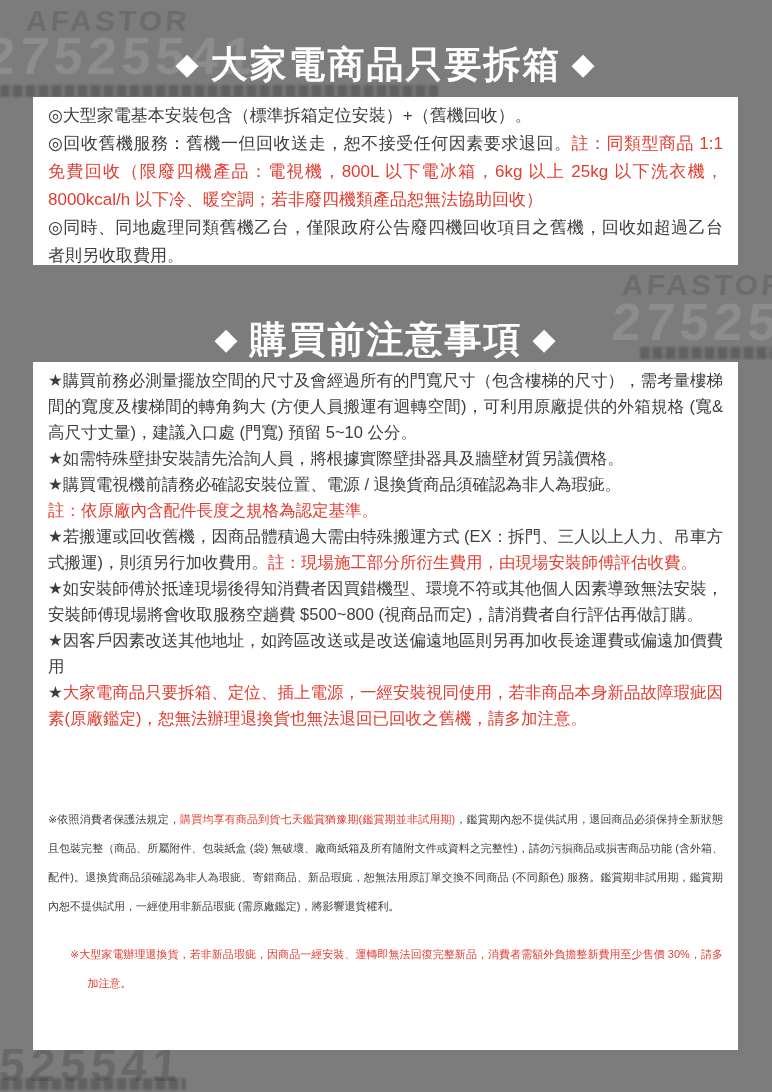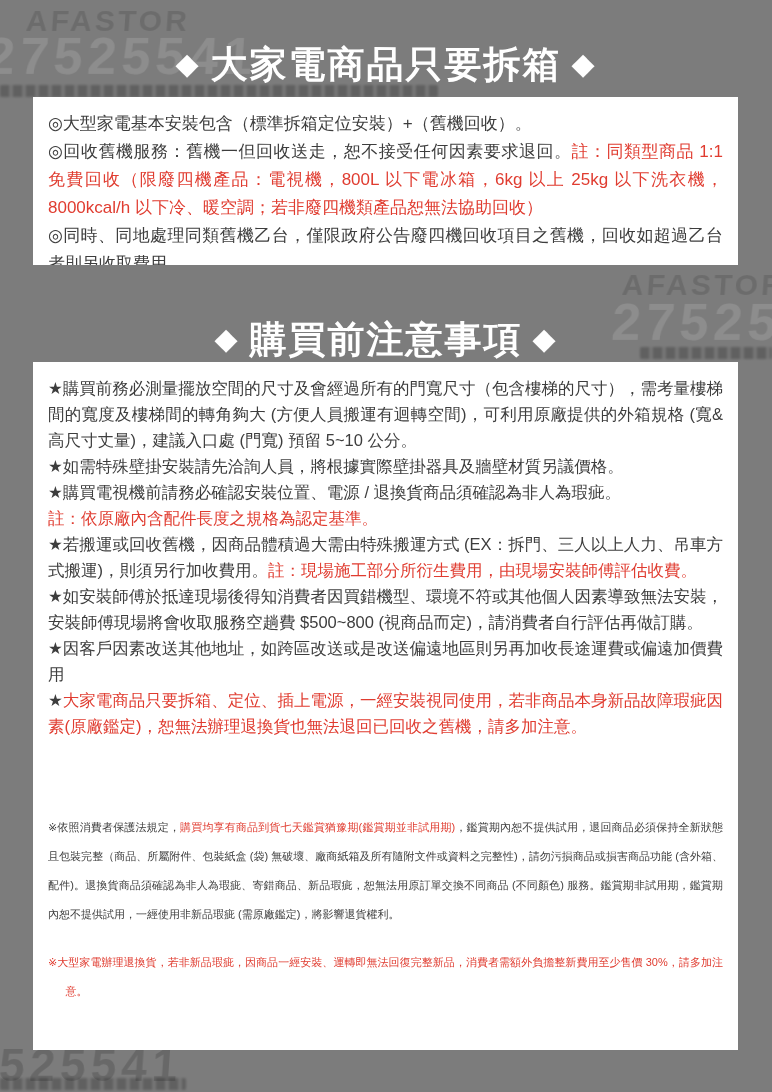--- a/index.html
+++ b/index.html
@@ -21,32 +21,32 @@
   
   .heading{
     position:absolute;left:0;width:772px;z-index:2;
     text-align:center;color:#ffffff;font-weight:bold;font-size:37px;
     letter-spacing:2px;line-height:44px;
   }
   .heading .diamond{font-size:30px;vertical-align:3px;padding:0 10px;}
   
   .card{
     position:absolute;left:33px;width:705px;z-index:2;background:#ffffff;
-    box-sizing:border-box;padding:13px 15px;color:#3d3d3d;overflow:hidden;
+    box-sizing:border-box;padding:5px 15px;color:#3d3d3d;overflow:hidden;
   }
   .card p{margin:0;text-align:justify;}
   .card .red, .red{color:#e03c30;}
   #card-install{top:97px;height:168px;font-size:17px;line-height:28px;}
   #card-notes{top:362px;height:445px;font-size:16.5px;line-height:26px;}
   #card-returns{top:800px;height:250px;font-size:11px;line-height:29px;}
   #heading-install{top:42px;}
   #heading-notes{top:317px;}
   #heading-returns{top:747px;}
   .para.spaced{margin-top:19px !important;}
-  .para.hang{padding-left:1.6em;text-indent:-1.6em;}
+  .para.hang{padding-left:1.6em;text-indent:-1.6em;margin-left:22px;}
 </style>
 </head>
 <body>
 
 <div class="page">
 
   <div class="wm wm-brand" style="left:26px;top:4px;">AFASTOR</div>
   <div class="wm wm-num" style="left:-14px;top:26px;">27525541</div>
   <div class="wm-line" style="left:0;top:85px;width:438px;"></div>
 

